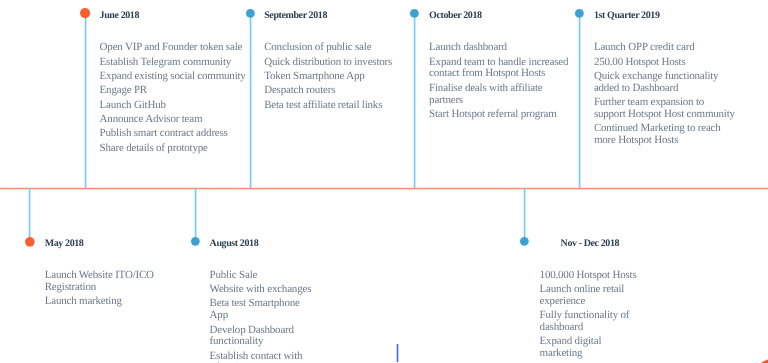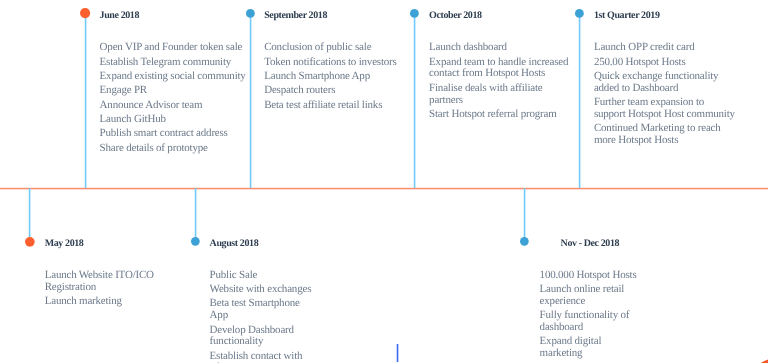--- a/index.html
+++ b/index.html
@@ -63,46 +63,46 @@
     <div class="item">
         <div class="line">Establish Telegram community</div>
       </div>
     <div class="item">
         <div class="line">Expand existing social community</div>
       </div>
     <div class="item">
         <div class="line">Engage PR</div>
       </div>
     <div class="item">
+        <div class="line">Launch GitHub</div>
+      </div>
+    <div class="item">
         <div class="line">Announce Advisor team</div>
-      </div>
-    <div class="item">
-        <div class="line">Launch GitHub</div>
       </div>
     <div class="item">
         <div class="line">Publish smart contract address</div>
       </div>
     <div class="item">
         <div class="line">Share details of prototype</div>
       </div>
   </div>
   <div class="connector" style="left:248.50px;top:13.50px;height:174.30px;"></div>
   <svg class="dot blue" style="left:244.60px;top:8.10px;width:10.80px;height:10.80px;" viewBox="0 0 10.80 10.80">
       <circle cx="5.40" cy="5.40" r="4.40"></circle>
     </svg>
   <div class="date" style="left:264.20px;top:10.60px;">September 2018</div>
   <div class="list" style="left:264.20px;top:28.40px;">
     <div class="item">
         <div class="line">Conclusion of public sale</div>
       </div>
     <div class="item">
-        <div class="line">Token notifications to investors</div>
-      </div>
-    <div class="item">
-        <div class="line">Launch Smartphone App</div>
+        <div class="line">Quick distribution to investors</div>
+      </div>
+    <div class="item">
+        <div class="line">Token Smartphone App</div>
       </div>
     <div class="item">
         <div class="line">Despatch routers</div>
       </div>
     <div class="item">
         <div class="line">Beta test affiliate retail links</div>
       </div>
   </div>
   <div class="connector" style="left:413.10px;top:13.50px;height:174.30px;"></div>
   <svg class="dot blue" style="left:409.20px;top:8.10px;width:10.80px;height:10.80px;" viewBox="0 0 10.80 10.80">

